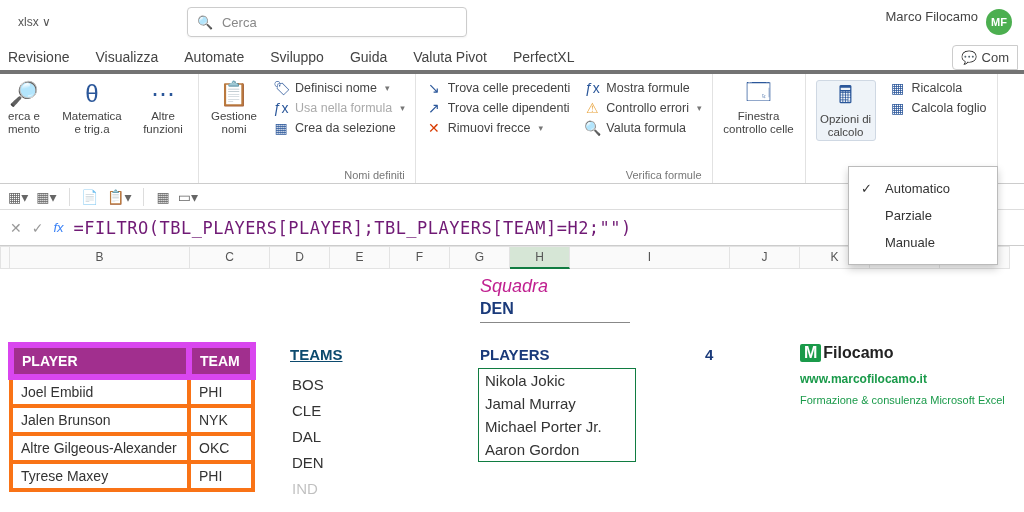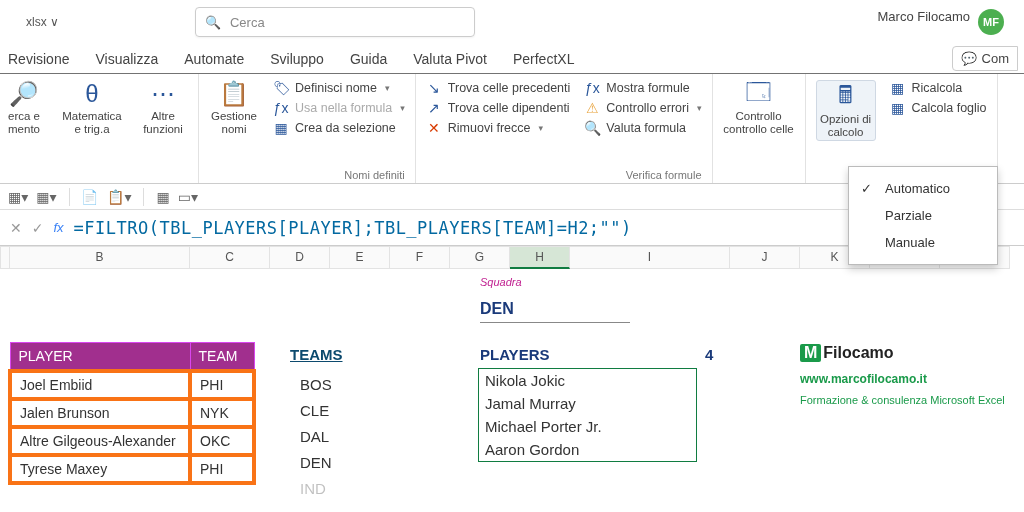--- a/index.html
+++ b/index.html
@@ -1,28 +1,28 @@
 <!DOCTYPE html>
 <html><head>
 <meta charset="utf-8">
 <style>
   * { box-sizing: border-box; margin: 0; padding: 0; font-family: "Segoe UI", Arial, sans-serif; }
   body { background: #fff; width: 1024px; height: 512px; overflow: hidden; font-size: 13px; color: #333; }
 
   
-  .titlebar { height: 44px; display: flex; align-items: center; padding: 0 20px; background: #fff; }
+  .titlebar { height: 44px; display: flex; align-items: center; padding: 0 12px; background: #fff; }
   .file-chip { background: #fff; border-radius: 4px; padding: 2px 6px; font-size: 12px; color: #555; }
   .search-box { margin-left: 130px; width: 280px; height: 30px; border: 1px solid #ccc; border-radius: 4px; display: flex; align-items: center; padding: 0 10px; color: #888; box-shadow: 0 1px 2px rgba(0,0,0,0.05); }
   .search-box .icon { margin-right: 8px; color: #888; }
   .titlebar .spacer { flex: 1; }
   .user { display: flex; gap: 8px; font-size: 13px; color: #444; }
   .avatar { width: 26px; height: 26px; border-radius: 50%; background: #4caf50; color: #fff; display: flex; align-items: center; justify-content: center; font-size: 11px; font-weight: 600; }
 
   
-  .tabs { height: 30px; display: flex; align-items: center; gap: 22px; padding: 0 6px; border-bottom: 1px solid #737373; font-size: 14px; color: #444; }
+  .tabs { height: 30px; display: flex; align-items: center; gap: 22px; padding: 0 6px; border-bottom: 4px solid #737373; font-size: 14px; color: #444; }
   .tabs .tab { cursor: pointer; padding: 4px 2px; }
   .comments-btn { margin-left: auto; border: 1px solid #ccc; border-radius: 4px 0 0 4px; padding: 4px 8px; display: flex; align-items: center; gap: 4px; font-size: 13px; }
 
   
   .ribbon { display: flex; height: 110px; border-bottom: 1px solid #ccc; background: #fff; position: relative; padding-left: 0px;}
   .group { border-right: 1px solid #e2e2e2; padding: 6px 10px 2px 10px; display: flex; flex-direction: column; }
   .group-row { display: flex; align-items: flex-start; gap: 14px; }
   .big-btn { display: flex; flex-direction: column; align-items: center; width: 56px; font-size: 11.5px; color: #444; text-align: center; gap: 2px; cursor: pointer; }
   .big-btn .ic { font-size: 24px; color: #2b579a; height: 28px; display:flex; align-items:center; justify-content:center;}
   .big-btn .lbl { line-height: 1.1; }
@@ -41,43 +41,43 @@
 
   
   .strip { height: 26px; border-bottom: 1px solid #ddd; display: flex; align-items: center; gap: 8px; padding: 0 8px; color: #666; font-size: 14px;}
   .strip .sep { width:1px; height:18px; background:#ddd; margin:0 4px;}
   .strip .ic { cursor:pointer; }
 
   
   .formula-bar { display: flex; align-items: center; height: 36px; border-bottom: 1px solid #ccc; padding: 0 10px; gap: 10px; }
   .fb-btn { color: #999; font-size: 14px; cursor:pointer;}
   .fb-fx { font-style: italic; font-size: 13px; color: #3b82f6; }
-  .fb-text { font-family: Consolas, monospace; font-size: 17px; color: #0369a1; letter-spacing: 0.5px; flex:1;}
+  .fb-text { font-family: Consolas, monospace; font-size: 17px; color: #701a75; letter-spacing: 0.5px; flex:1;}
 
   
   .col-headers { display: grid; grid-template-columns: 10px 180px 80px 60px 60px 60px 60px 60px 160px 70px 70px 70px 70px; height: 22px; font-size: 12px; color: #555; }
   .col-headers div { border: 1px solid #e3e3e3; border-left: none; text-align: center; line-height: 20px; background: #fafafa;}
   .col-headers div:first-child { border-left: 1px solid #e3e3e3; background:#fafafa;}
   .col-headers .sel { background: #d6e6d6; border-bottom: 2px solid #107c41; }
 
   
   .sheet { position: relative; padding: 6px 0 0 10px; }
-  .squadra { position: absolute; left: 480px; top: 8px; color: #c02090; font-style: italic; font-size: 11px;}
+  .squadra { position: absolute; left: 480px; top: 8px; color: #c02090; font-style: italic; font-size: 18px;}
   .denbox { position: absolute; left: 480px; top: 30px; color: #1a3a7a; font-weight: 700; font-size: 16px; border-bottom: 1px solid #888; padding: 2px 0 4px 0; width: 150px;}
 
   .tbl-players { position: absolute; left: 8px; top: 74px; width: 248px; border-collapse: collapse; font-size: 14px;}
-  .tbl-players th { background: #a12f8e; color: #fff; text-align: left; padding: 5px 8px; font-weight: 400; border: 1px solid #d946ef;}
+  .tbl-players th { background: #a12f8e; color: #fff; text-align: left; padding: 5px 8px; font-weight: 700; border: 6px solid #d946ef;}
   .tbl-players td { border: 4px solid #f97316; padding: 4px 8px; }
 
   .teams-head { position: absolute; left: 290px; top: 78px; font-weight: 800; font-size: 15px; color: #0c4a6e; text-decoration: underline;}
-  .teams-list { position: absolute; left: 300px; top: 104px; font-size: 15px; color: #333; line-height: 26px; }
+  .teams-list { position: absolute; left: 292px; top: 104px; font-size: 15px; color: #333; line-height: 26px; }
 
   .players-head { position: absolute; left: 480px; top: 78px; font-weight: 800; font-size: 15px; color: #1a3a7a;}
   .players-count { position: absolute; left: 705px; top: 78px; font-weight: 700; color: #1a3a7a; font-size: 15px;}
-  .players-list { position: absolute; left: 478px; top: 100px; border: 1.5px solid #107c41; width: 219px; font-size: 15px; color: #333;}
+  .players-list { position: absolute; left: 478px; top: 100px; border: 1.5px solid #107c41; width: 158px; font-size: 15px; color: #333;}
   .players-list div { padding: 3px 6px; }
 
   .brand { position: absolute; left: 800px; top: 76px; font-size: 16px; font-weight: 700; color: #222; display:flex; align-items:center; gap:2px;}
   .brand .m { background:#1a9a4a; color:#fff; padding:0 4px; border-radius:2px; font-weight:800;}
   .brand-url { position: absolute; left: 800px; top: 104px; font-size: 12px; font-weight: 700; color: #1a9a4a;}
   .brand-sub { position: absolute; left: 800px; top: 126px; font-size: 11px; color: #1a9a4a;}
 </style>
 </head>
 <body>
 
@@ -190,21 +190,21 @@
           </div>
       </div>
     </div>
     <div class="group-label">Verifica formule</div>
   </div>
 
   <div class="group">
     <div class="group-row">
       <div class="big-btn" style="width:72px;">
         <span class="ic">🗔</span>
-        <span class="lbl">Controllo
+        <span class="lbl">Finestra
 controllo celle</span>
       </div>
     </div>
   </div>
 
   <div class="group" style="background:#fff;">
     <div class="group-row">
       <div class="big-btn" style="width:60px;background:#eef3f8;border:1px solid #cfd8e3;border-radius:3px;padding:2px;">
         <span class="ic">🖩</span>
         <span class="lbl">Opzioni di

